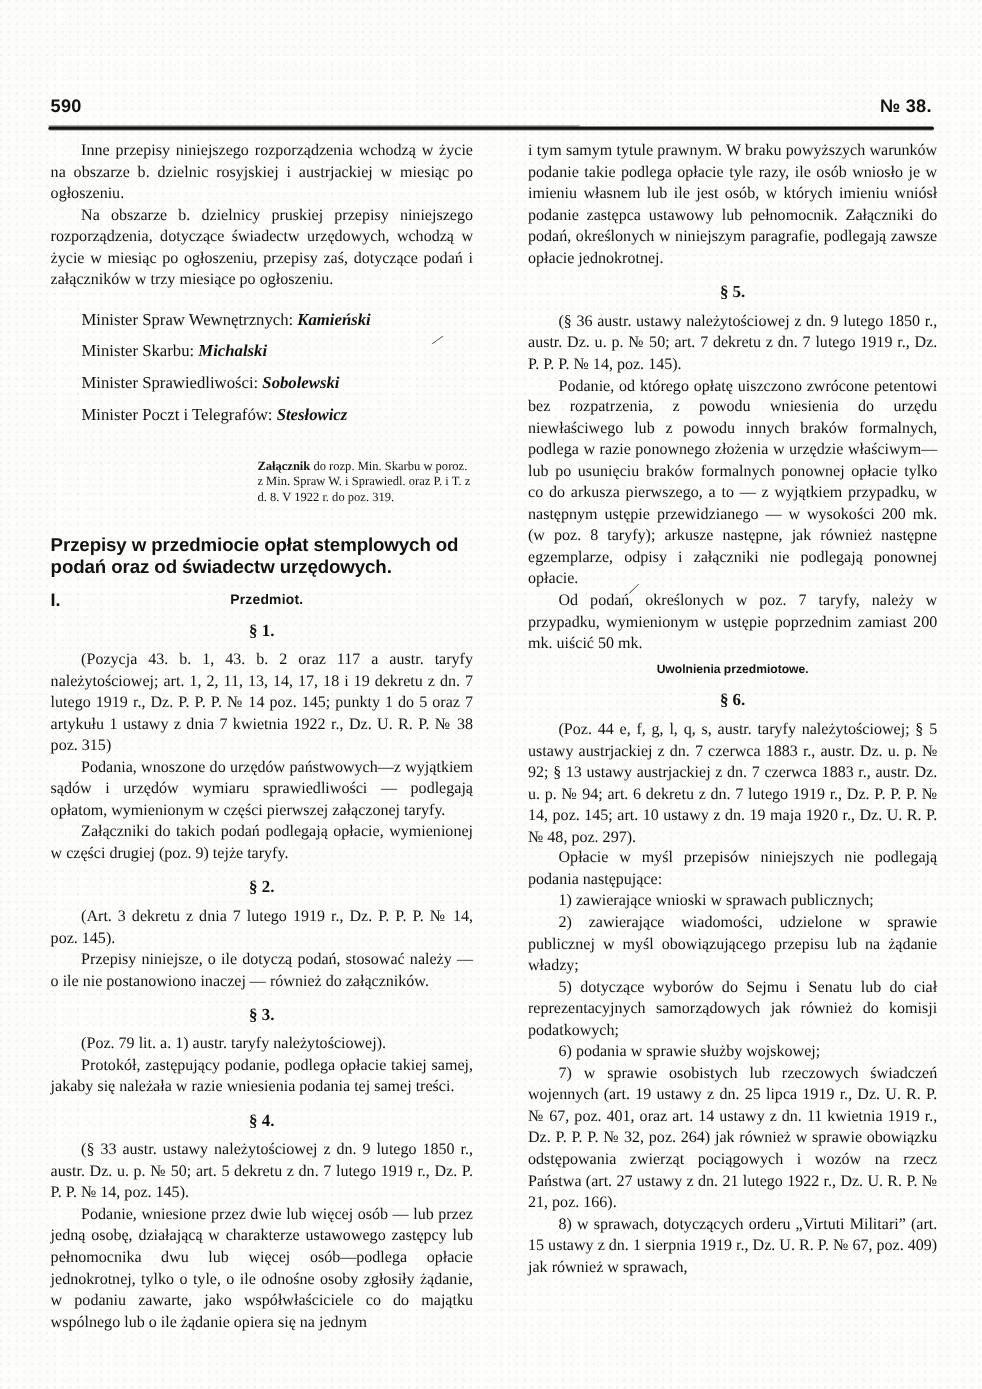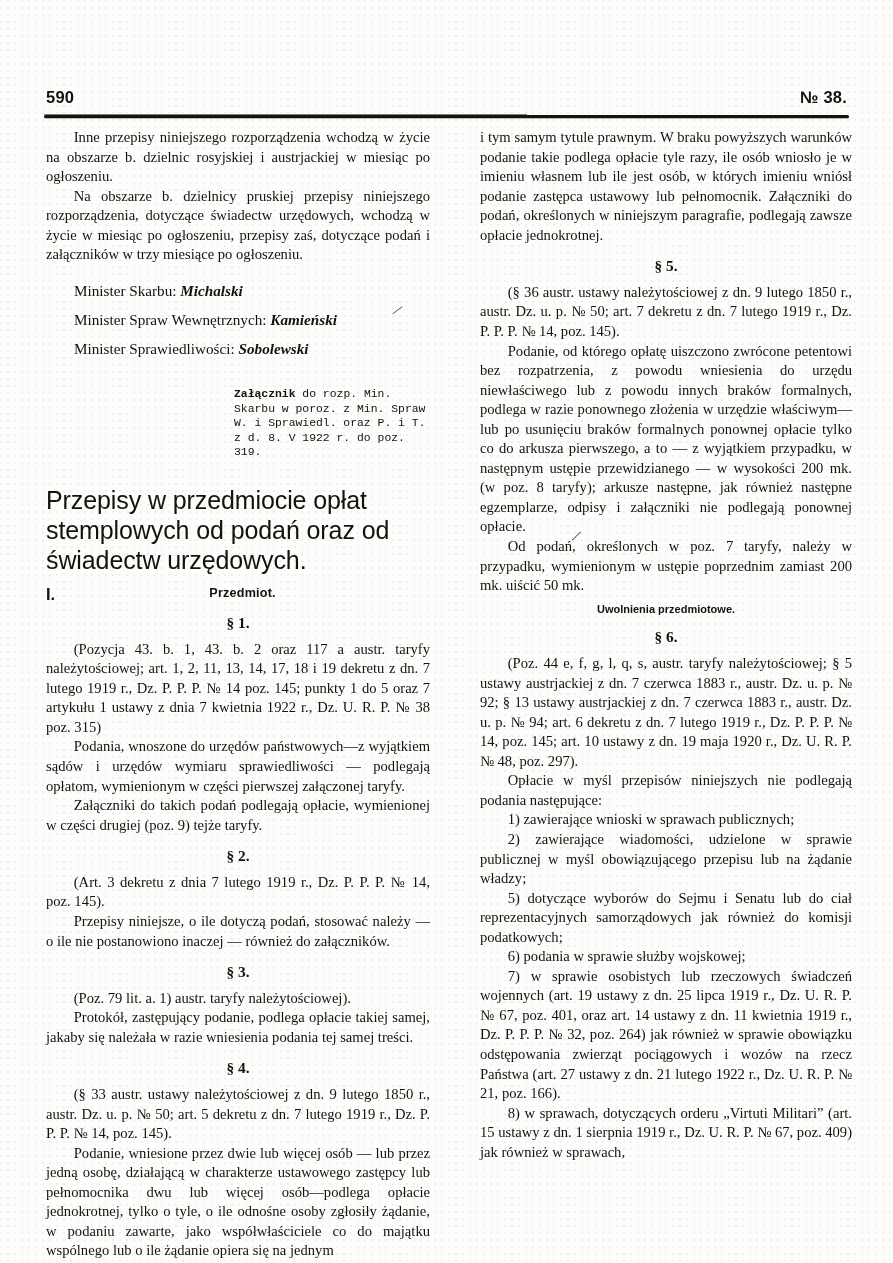--- a/index.html
+++ b/index.html
@@ -109,33 +109,33 @@
     font-style: italic;
     font-weight: 700;
     font-family: "Liberation Serif", "DejaVu Serif", serif;
   }
 
   
   .annot {
     margin-top: 24px;
     margin-left: 188px;
     width: 196px;
-    font-family: Liberation Mono, monospace;
+    font-family: Liberation Serif, serif;
     font-size: 11.4px;
     line-height: 1.26;
     text-align: left;
   }
   .annot b { font-weight: 700; }
 
   
   .title {
     margin-top: 26px;
     font-family: "Liberation Sans", "DejaVu Sans", sans-serif;
-    font-weight: 400;
-    font-size: 25px;
+    font-weight: 700;
+    font-size: 17px;
     line-height: 1.2;
     text-align: left;
     letter-spacing: -0.1px;
   }
   .subtitle {
     margin-top: 9px;
     font-family: "Liberation Sans", "DejaVu Sans", sans-serif;
     font-weight: 700;
     font-size: 16.4px;
     line-height: 1.24;
@@ -187,30 +187,34 @@
   <div class="cols">
 
     <div class="col">
 
       <p class="para">Inne przepisy niniejszego rozporządzenia wchodzą w życie na obszarze b. dzielnic rosyjskiej i austrjackiej w miesiąc po ogłoszeniu.</p>
       <p class="para">Na obszarze b. dzielnicy pruskiej przepisy niniejszego rozporządzenia, dotyczące świadectw urzędowych, wchodzą w życie w miesiąc po ogłoszeniu, przepisy zaś, dotyczące podań i załączników w trzy miesiące po ogłoszeniu.</p>
 
       <div class="gap-m"></div>
 
       <div class="sig">
+        <span>Minister Spraw Wewnętrznych:</span>
+        <span class="name">Kamieński</span>
+      </div>
+      <div class="sig">
         <span>Minister Skarbu:</span>
         <span class="name">Michalski</span>
       </div>
       <div class="sig">
-        <span>Minister Spraw Wewnętrznych:</span>
-        <span class="name">Kamieński</span>
-      </div>
-      <div class="sig">
         <span>Minister Sprawiedliwości:</span>
         <span class="name">Sobolewski</span>
+      </div>
+      <div class="sig">
+        <span>Minister Poczt i Telegrafów:</span>
+        <span class="name">Stesłowicz</span>
       </div>
 
       <div class="annot">
         <b>Załącznik</b><span> do rozp. Min. Skarbu w poroz. z Min. Spraw W. i Sprawiedl. oraz P. i T. z d. 8. V 1922 r. do poz. 319.</span>
       </div>
 
       <div class="title">Przepisy w przedmiocie opłat stemplowych od podań oraz od świadectw urzędowych.</div>
 
       <div class="subtitle">
         <span class="numeral">I.</span>

